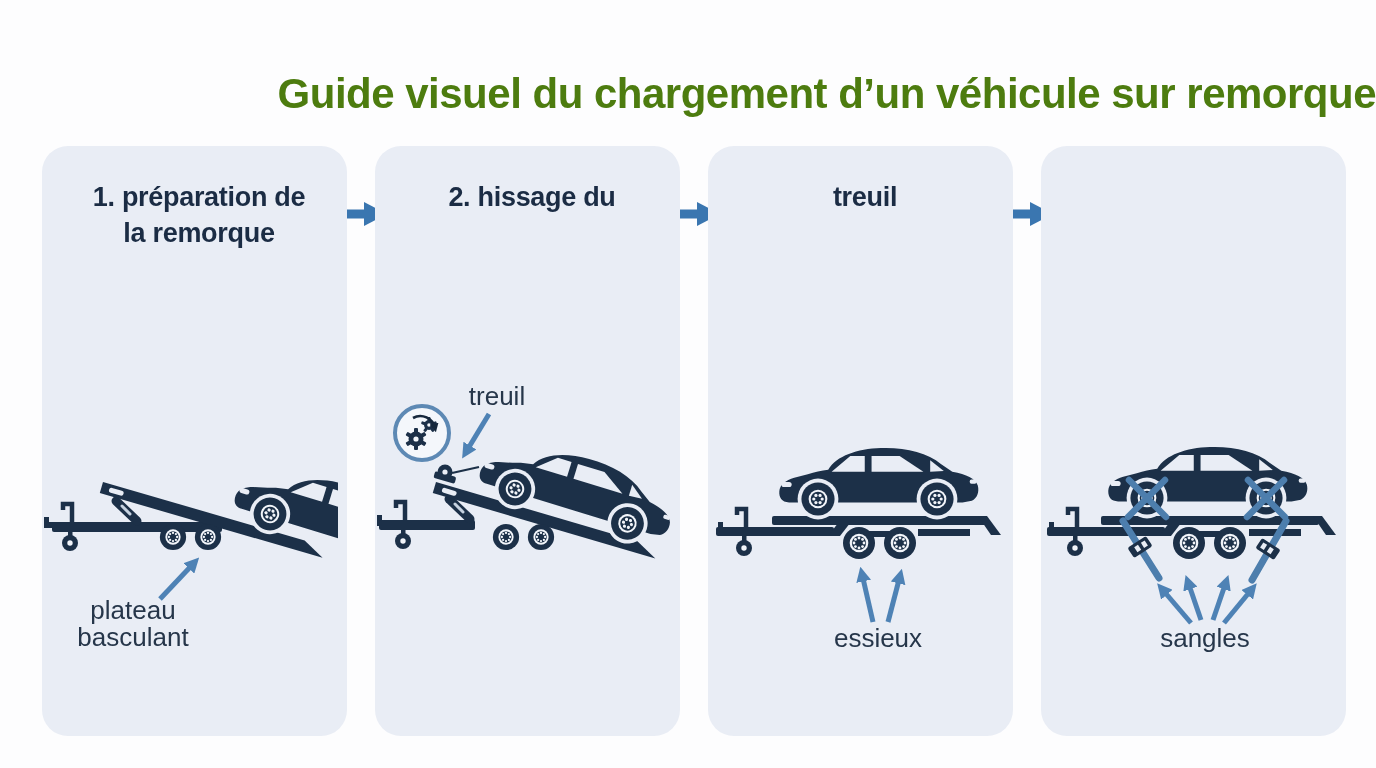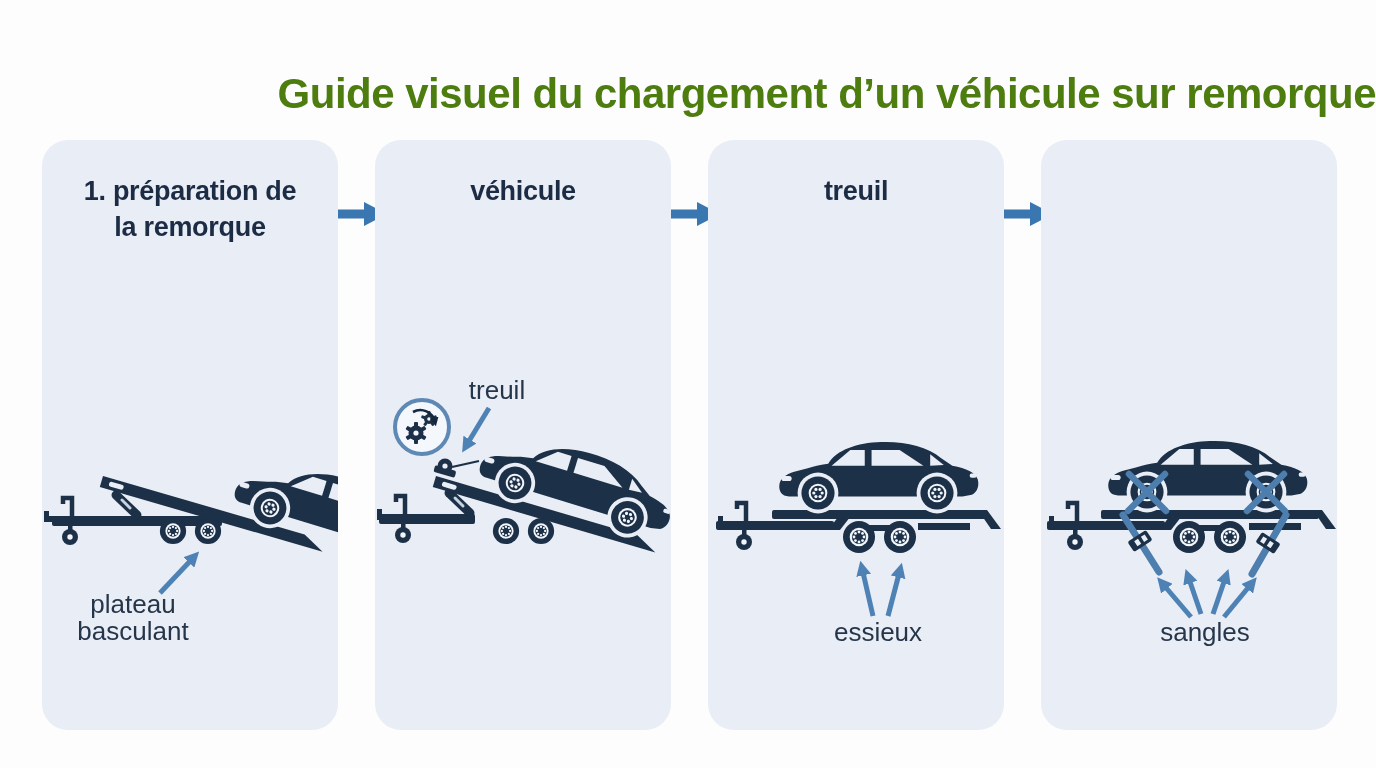--- a/index.html
+++ b/index.html
@@ -5,22 +5,22 @@
   html,body{margin:0;padding:0;}
   .page{
     position:relative;width:1376px;height:768px;background:#fdfdfe;
     font-family:"Liberation Sans",sans-serif;overflow:hidden;
   }
   .title{
     position:absolute;top:42px;left:0;width:100%;text-align:right;
     font-size:42px;font-weight:bold;letter-spacing:-0.5px;color:#4d7c0f;
   }
   .panel{
-    position:absolute;top:140px;width:296px;height:590px;
-    background:#e9edf5;border-radius:26px;overflow:hidden;
+    position:absolute;top:146px;width:296px;height:590px;
+    background:#e9edf5;border-radius:26px;overflow:hidden;padding-left:9px;
   }
   .p1{left:42px}.p2{left:375px}.p3{left:708px}.p4{left:1041px}
   .step-title{
     margin:34px auto 0;width:242px;text-align:center;
     font-size:27px;font-weight:bold;line-height:1.32;color:#1b2c44;
     letter-spacing:-0.3px;
   }
   .fig{position:absolute;left:0;top:100px;width:296px;height:490px;}
   .step-arrow{position:absolute;top:199px;width:70px;height:30px;}
   .a1{left:320px}.a2{left:653px}.a3{left:986px}
@@ -148,21 +148,21 @@
         <use href="#car"></use>
       </g>
       <line x1="118" y1="353" x2="152" y2="317" stroke="#4e82b5" stroke-width="5" marker-end="url(#ah)"></line>
       <text x="91" y="373">plateau</text>
       <text x="91" y="400">basculant</text>
     </svg>
   </section>
 
   <section class="panel p2">
     <h2 class="step-title">
-      <span style="display:block">véhicule</span>
+      <span style="display:block">2. hissage du</span>
     </h2>
     <svg class="fig" viewBox="0 0 296 490">
       <g>
         <use href="#hf" x="0" y="266"></use>
         <rect x="4" y="274" width="96" height="10" rx="2" fill="#1c3048"></rect>
         <line x1="95" y1="273" x2="74" y2="253" stroke="#1c3048" stroke-width="9" stroke-linecap="round"></line>
         <line x1="88" y1="266" x2="80" y2="258" stroke="#c6d2e0" stroke-width="3" stroke-linecap="round"></line>
         <g transform="translate(61,236) rotate(16.4)">
             <use href="#ramp"></use>
           </g>

